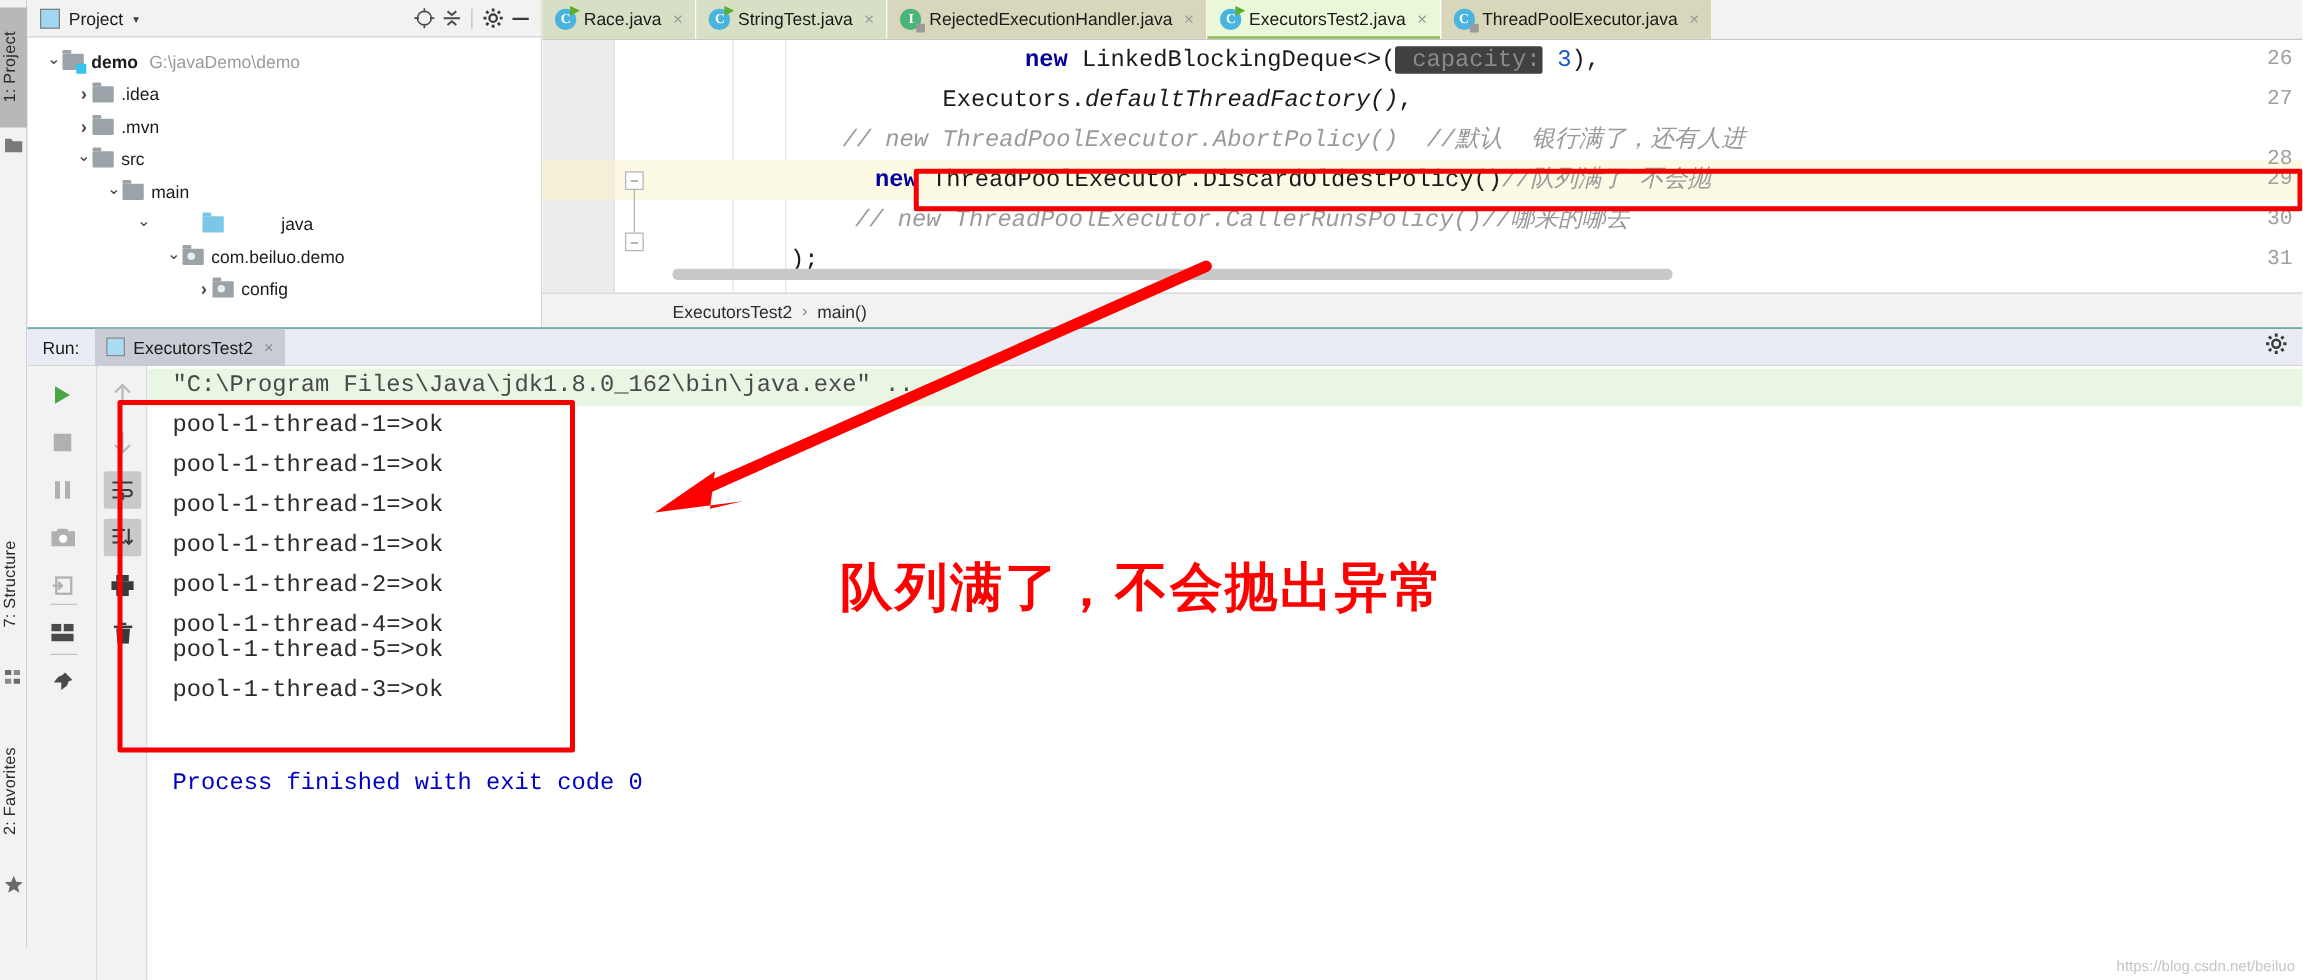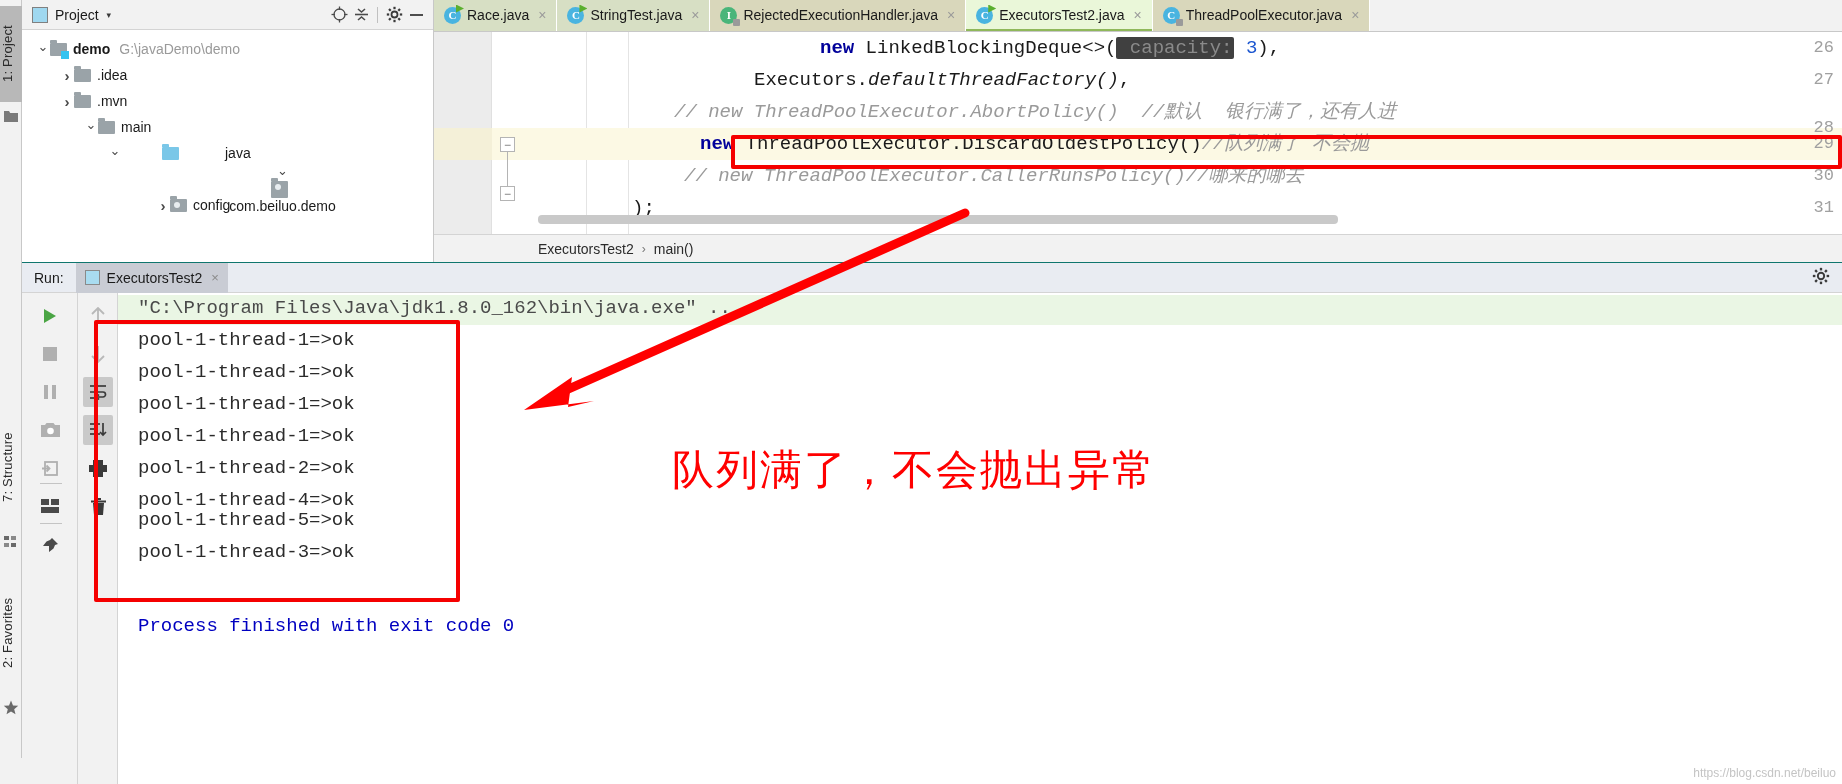--- a/index.html
+++ b/index.html
@@ -217,21 +217,21 @@
   .cmdbg {
     position: absolute; left: 0; right: 0; height: 30px; background: #eaf6e4;
   }
 
   
   .redbox {
     position: absolute; border: 4px solid #f50000; pointer-events: none;
     border-radius: 2px;
   }
   .cn-annot {
-    position: absolute; color: #ff0000; font-size: 42px; font-weight: normal;
+    position: absolute; color: #ff0000; font-size: 42px; font-weight: bold;
     font-family: "DejaVu Sans", sans-serif; white-space: nowrap;
     letter-spacing: 2px;
   }
   .arrow-svg { position: absolute; pointer-events: none; }
 
   .watermark {
     position: absolute; right: 6px; bottom: 4px; font-size: 12px; color: #c4c4c4;
   }
   .bottom-strip {
     position: absolute; left: 0; bottom: 0; width: 22px; height: 26px;
@@ -331,31 +331,36 @@
         <div class="tnode" style="padding-left: 38px;">
           <span class="tarrow closed"></span>
           <span class="tfolder "></span>
           <span class="tlabel">.idea</span>
         </div>
         <div class="tnode" style="padding-left: 38px;">
           <span class="tarrow closed"></span>
           <span class="tfolder "></span>
           <span class="tlabel">.mvn</span>
         </div>
+        <div class="tnode" style="padding-left: 38px;">
+          <span class="tarrow open"></span>
+          <span class="tfolder "></span>
+          <span class="tlabel">src</span>
+        </div>
         <div class="tnode" style="padding-left: 62px;">
           <span class="tarrow open"></span>
           <span class="tfolder "></span>
           <span class="tlabel">main</span>
         </div>
         <div class="tnode" style="padding-left: 86px; gap: 40px;">
           <span class="tarrow open"></span>
           <span class="tfolder src-blue"></span>
           <span class="tlabel">java</span>
         </div>
-        <div class="tnode" style="padding-left: 110px; flex-direction: column;">
+        <div class="tnode" style="padding-left: 110px;">
           <span class="tarrow open"></span>
           <span class="tfolder pkg"></span>
           <span class="tlabel">com.beiluo.demo</span>
         </div>
         <div class="tnode" style="padding-left: 134px;">
           <span class="tarrow closed"></span>
           <span class="tfolder pkg"></span>
           <span class="tlabel">config</span>
         </div>
       </div>

